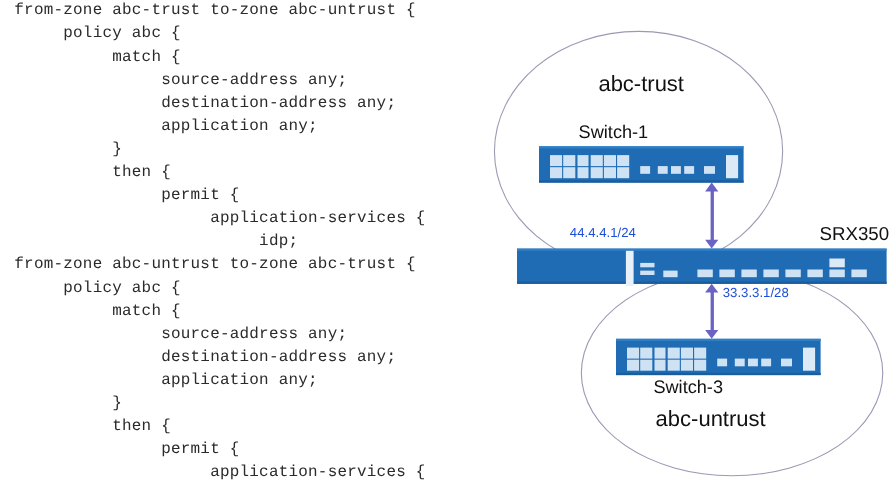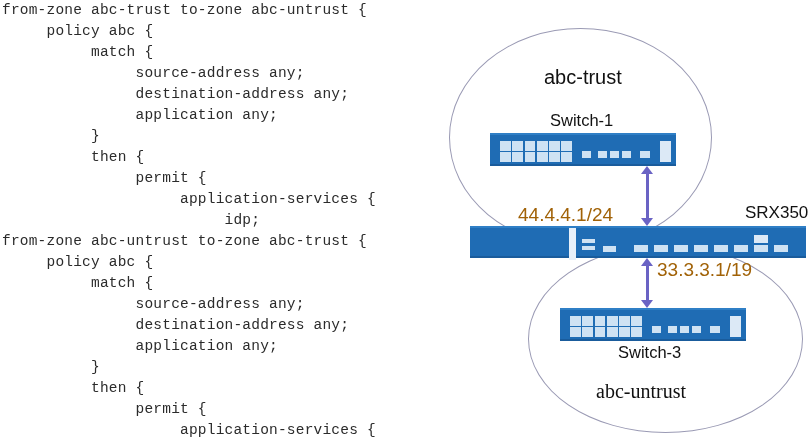--- a/index.html
+++ b/index.html
@@ -16,21 +16,21 @@
   .code-panel{
     position:absolute;left:0;top:0;width:455px;height:437px;
   }
   .code-line{
     font-family:"Liberation Mono","DejaVu Sans Mono",monospace;
     font-size:14.5px;
     line-height:21px;
     color:#2b2b2b;
     white-space:pre;
     height:21px;
-    padding-left:2px;
+    padding-left:13px;
     letter-spacing:0.2px;
   }
 
   
   .diagram{position:absolute;left:440px;top:0;width:371px;height:367px;}
 
   .zone-ellipse{
     position:absolute;
     border:1.3px solid #9a9ab4;
     border-radius:50%;
@@ -39,36 +39,35 @@
   #zone-trust{left:9px;top:28px;width:261px;height:217px;}
   #zone-untrust{left:88px;top:245px;width:273px;height:186px;}
 
   .zone-label{
     position:absolute;
     font-size:20px;
     color:#111;
     white-space:nowrap;
   }
   #zone-trust-label{left:104px;top:66px;}
-  #zone-untrust-label{left:156px;top:380px;font-family:Liberation Serif, serif;}
+  #zone-untrust-label{left:156px;top:370px;}
 
   .switch-label{
     position:absolute;
     font-size:16.5px;
     color:#111;
     white-space:nowrap;
-    margin-left:24px;
   }
   #switch1-label{left:86px;top:111px;}
   #switch2-label{left:154px;top:343px;}
 
   .ip-label{
     position:absolute;
-    font-size:19px;
-    color:#a16207;
+    font-size:12px;
+    color:#1d4ed8;
     white-space:nowrap;
   }
   #ip-trust{left:78px;top:204px;}
   #ip-untrust{left:217px;top:259px;}
 
   .srx-label{
     position:absolute;
     font-size:17px;
     color:#111;
     white-space:nowrap;
@@ -168,21 +167,21 @@
 
     <div class="zone-label" id="zone-trust-label">abc-trust</div>
     <div class="zone-label" id="zone-untrust-label">abc-untrust</div>
 
     <div class="switch-label" id="switch1-label">Switch-1</div>
     <div class="switch-label" id="switch2-label">Switch-3</div>
 
     <div class="srx-label">SRX350</div>
 
     <div class="ip-label" id="ip-trust">44.4.4.1/24</div>
-    <div class="ip-label" id="ip-untrust">33.3.3.1/19</div>
+    <div class="ip-label" id="ip-untrust">33.3.3.1/28</div>
 
     <div class="device" id="switch1">
       <div class="port-grid">
         <span></span>
           <span></span>
           <span></span>
           <span></span>
           <span></span>
           <span></span>
         <span></span>

